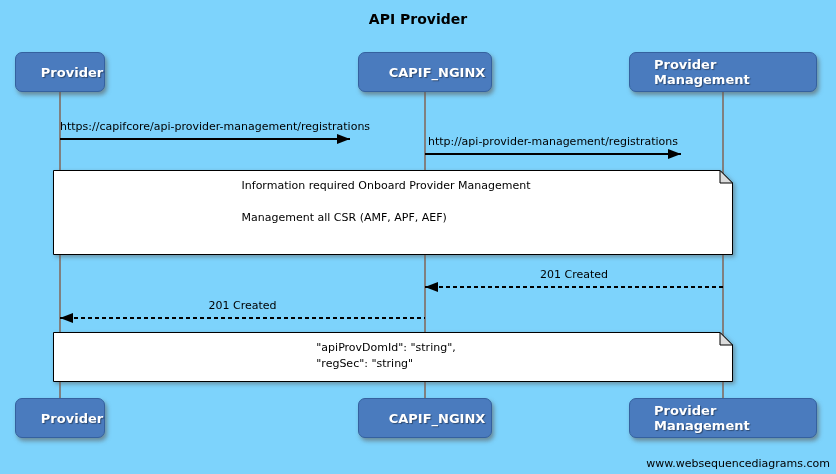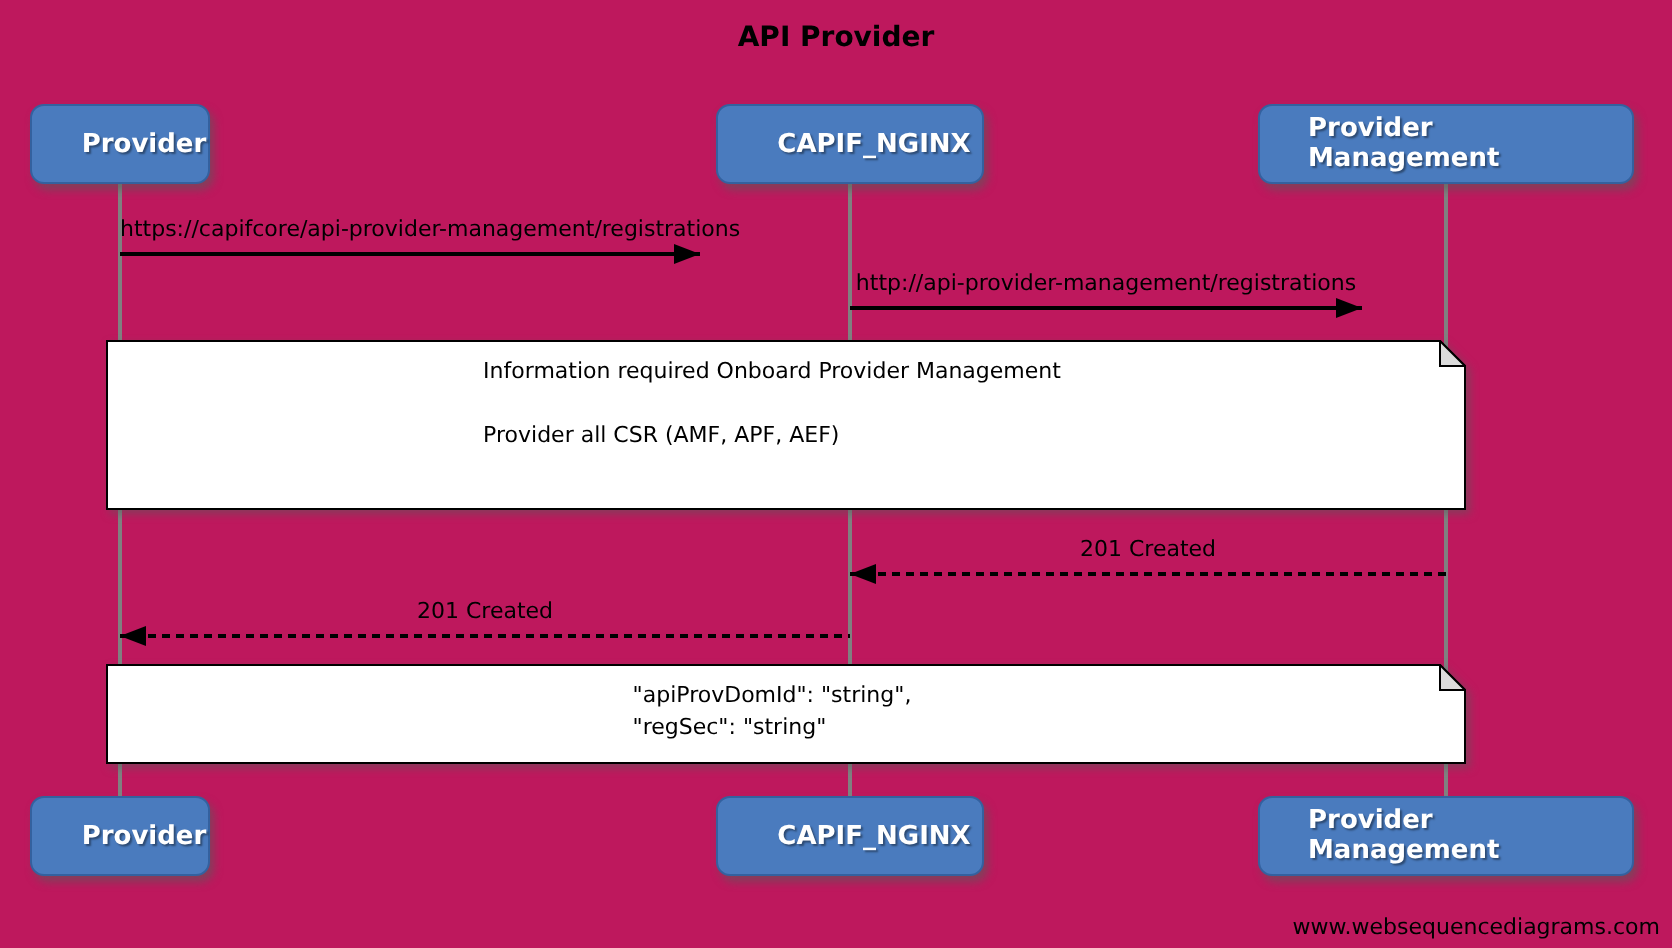--- a/index.html
+++ b/index.html
@@ -1,19 +1,19 @@
 <!DOCTYPE html>
 <html><head>
 <meta charset="utf-8">
 <style>
   * { margin:0; padding:0; box-sizing:border-box; }
   html,body { background:#fff; }
   body { font-family:"DejaVu Sans","Liberation Sans",sans-serif; }
   .diagram {
-    position:relative; width:836px; height:474px; background:#be185d;
+    position:relative; width:836px; height:474px; background:#7dd3fc;
     overflow:hidden; color:#000;
   }
   .title {
     position:absolute; top:11px; left:0; width:100%;
     text-align:center; font-size:14px; font-weight:bold;
   }
   .lifeline {
     position:absolute; top:92px; height:306px; width:2px;
     background:#808080;
   }
@@ -60,42 +60,42 @@
 <body>
 
 <div class="diagram">
 
   <div class="title">API Provider</div>
 
   <div class="lifeline" style="left:59px"></div>
   <div class="lifeline" style="left:424px"></div>
   <div class="lifeline" style="left:722px"></div>
 
-  <div class="message" style="left:60px;top:100px;width:290px">
+  <div class="message" style="left:60px;top:112px;width:290px">
     <div class="msg-label">https://capifcore/api-provider-management/registrations</div>
     <div class="msg-line solid"></div>
     <div class="arrowhead right"></div>
   </div>
 
   <div class="message" style="left:425px;top:127px;width:256px">
     <div class="msg-label">http://api-provider-management/registrations</div>
     <div class="msg-line solid"></div>
     <div class="arrowhead right"></div>
   </div>
 
   <div class="note" style="left:53px;top:170px;width:680px;height:73px">
     <svg class="note-svg" width="680" height="85" viewBox="0 0 680 85">
       <polygon points="0.5,0.5 667,0.5 679.5,13 679.5,84.5 0.5,84.5" fill="#FFFFFF" stroke="#000000" stroke-width="1"></polygon>
       <polygon points="667,0.5 667,13 679.5,13" fill="#DCDCDC" stroke="#000000" stroke-width="1"></polygon>
     </svg>
     <div class="note-text">
       <div class="note-lines">
         <div class="note-line">Information required Onboard Provider Management</div>
         <div class="note-line"></div>
-        <div class="note-line">Provider all CSR (AMF, APF, AEF)</div>
+        <div class="note-line">Management all CSR (AMF, APF, AEF)</div>
       </div>
     </div>
   </div>
 
   <div class="message" style="left:425px;top:260px;width:298px">
     <div class="msg-label">201 Created</div>
     <div class="msg-line dashed"></div>
     <div class="arrowhead left"></div>
   </div>
 

